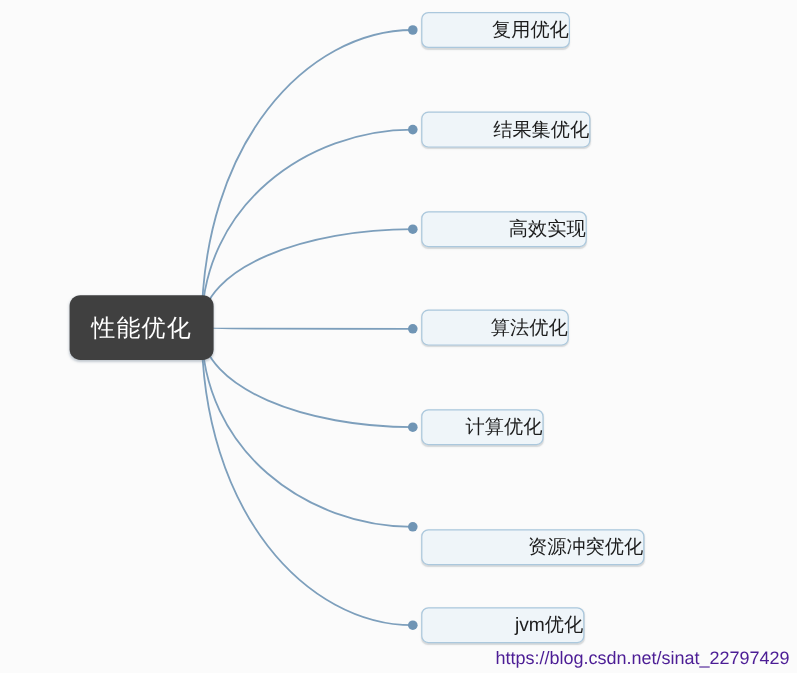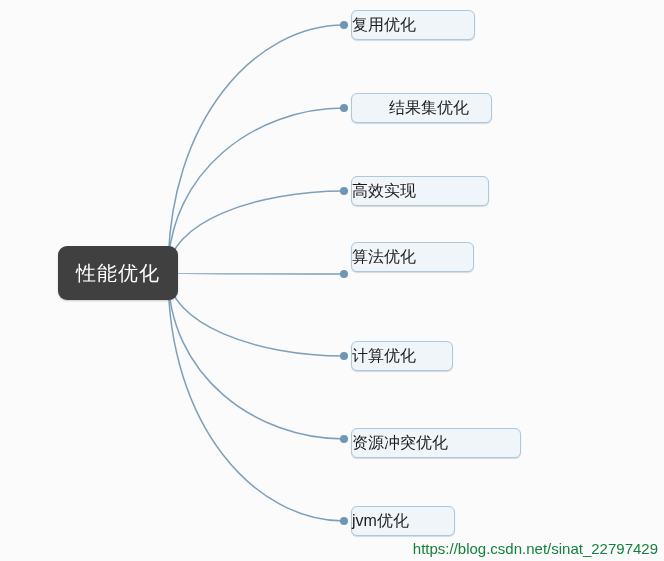--- a/index.html
+++ b/index.html
@@ -46,37 +46,37 @@
     left: 351px;
     height: 30px;
     background: #eff5f9;
     border: 1.5px solid #abc8dd;
     border-radius: 6px;
     box-sizing: border-box;
     color: #1c1c1c;
     font-size: 16px;
     display: flex;
     align-items: center;
-    justify-content: flex-start;
+    justify-content: flex-end;
     box-shadow: 0 1px 1px rgba(100,110,120,0.25);
     cursor: default;
     z-index: 2;
   }
   .b0 { top: 10px;  width: 124px; }
   .b1 { top: 93px;  width: 141px; padding-left: 37px; }
   .b2 { top: 176px; width: 138px; }
-  .b3 { top: 242px; width: 123px; }
+  .b3 { top: 258px; width: 123px; }
   .b4 { top: 341px; width: 102px; }
-  .b5 { top: 428px; width: 170px; }
-  .b6 { top: 506px; width: 104px; }
+  .b5 { top: 441px; width: 186px; }
+  .b6 { top: 506px; width: 136px; }
   .watermark {
     position: absolute;
     right: 6px;
     bottom: 4px;
-    color: #15803d;
+    color: #4c1d95;
     font-size: 15px;
     white-space: nowrap;
     z-index: 3;
     user-select: none;
   }
 </style>
 </head>
 <body>
 
 <div class="canvas">

